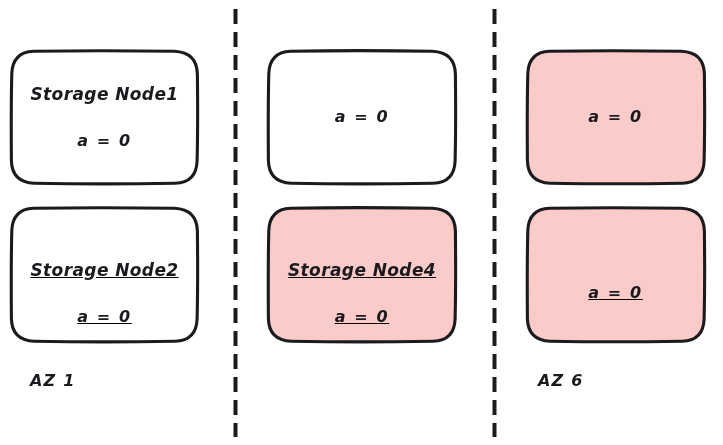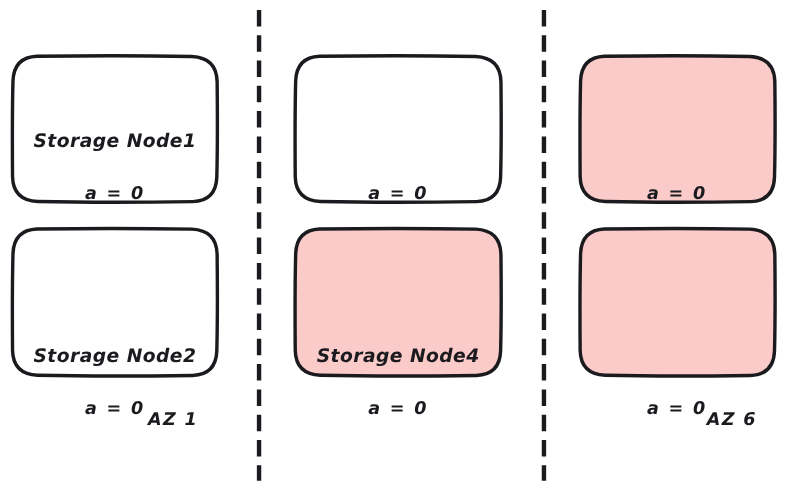--- a/index.html
+++ b/index.html
@@ -29,21 +29,21 @@
     pointer-events: none;
   }
 
   
   .node {
     position: absolute;
     box-sizing: border-box;
     display: flex;
     flex-direction: column;
     align-items: center;
-    justify-content: flex-end;
+    justify-content: center;
     text-align: center;
   }
   .node .node-title,
   .node .node-value {
     color: #1b1b1f;
     font-family: "DejaVu Sans", sans-serif;
     font-style: italic;
     font-weight: 600;
     letter-spacing: 0.4px;
     white-space: nowrap;
@@ -56,29 +56,29 @@
   .node .node-value {
     font-size: 16px;
     letter-spacing: 1.6px;
   }
 
   
   .col1 { left: 11px;  width: 187px; }
   .col2 { left: 268px; width: 188px; }
   .col3 { left: 527px; width: 177px; }
   .rowA { top: 50px;  height: 134px; }
-  .rowB { top: 207px; height: 172px; }
+  .rowB { top: 207px; height: 172px; text-decoration: underline; }
 
   
   .az-label {
     position: absolute;
     top: 368px;
     height: 26px;
     line-height: 26px;
-    text-align: right;
+    text-align: left;
     color: #1b1b1f;
     font-family: "DejaVu Sans", sans-serif;
     font-style: italic;
     font-weight: 600;
     font-size: 16px;
     letter-spacing: 1.2px;
     white-space: nowrap;
   }
   .az1 { left: 30px;  width: 150px; }
   .az2 { left: 288px; width: 150px; }

